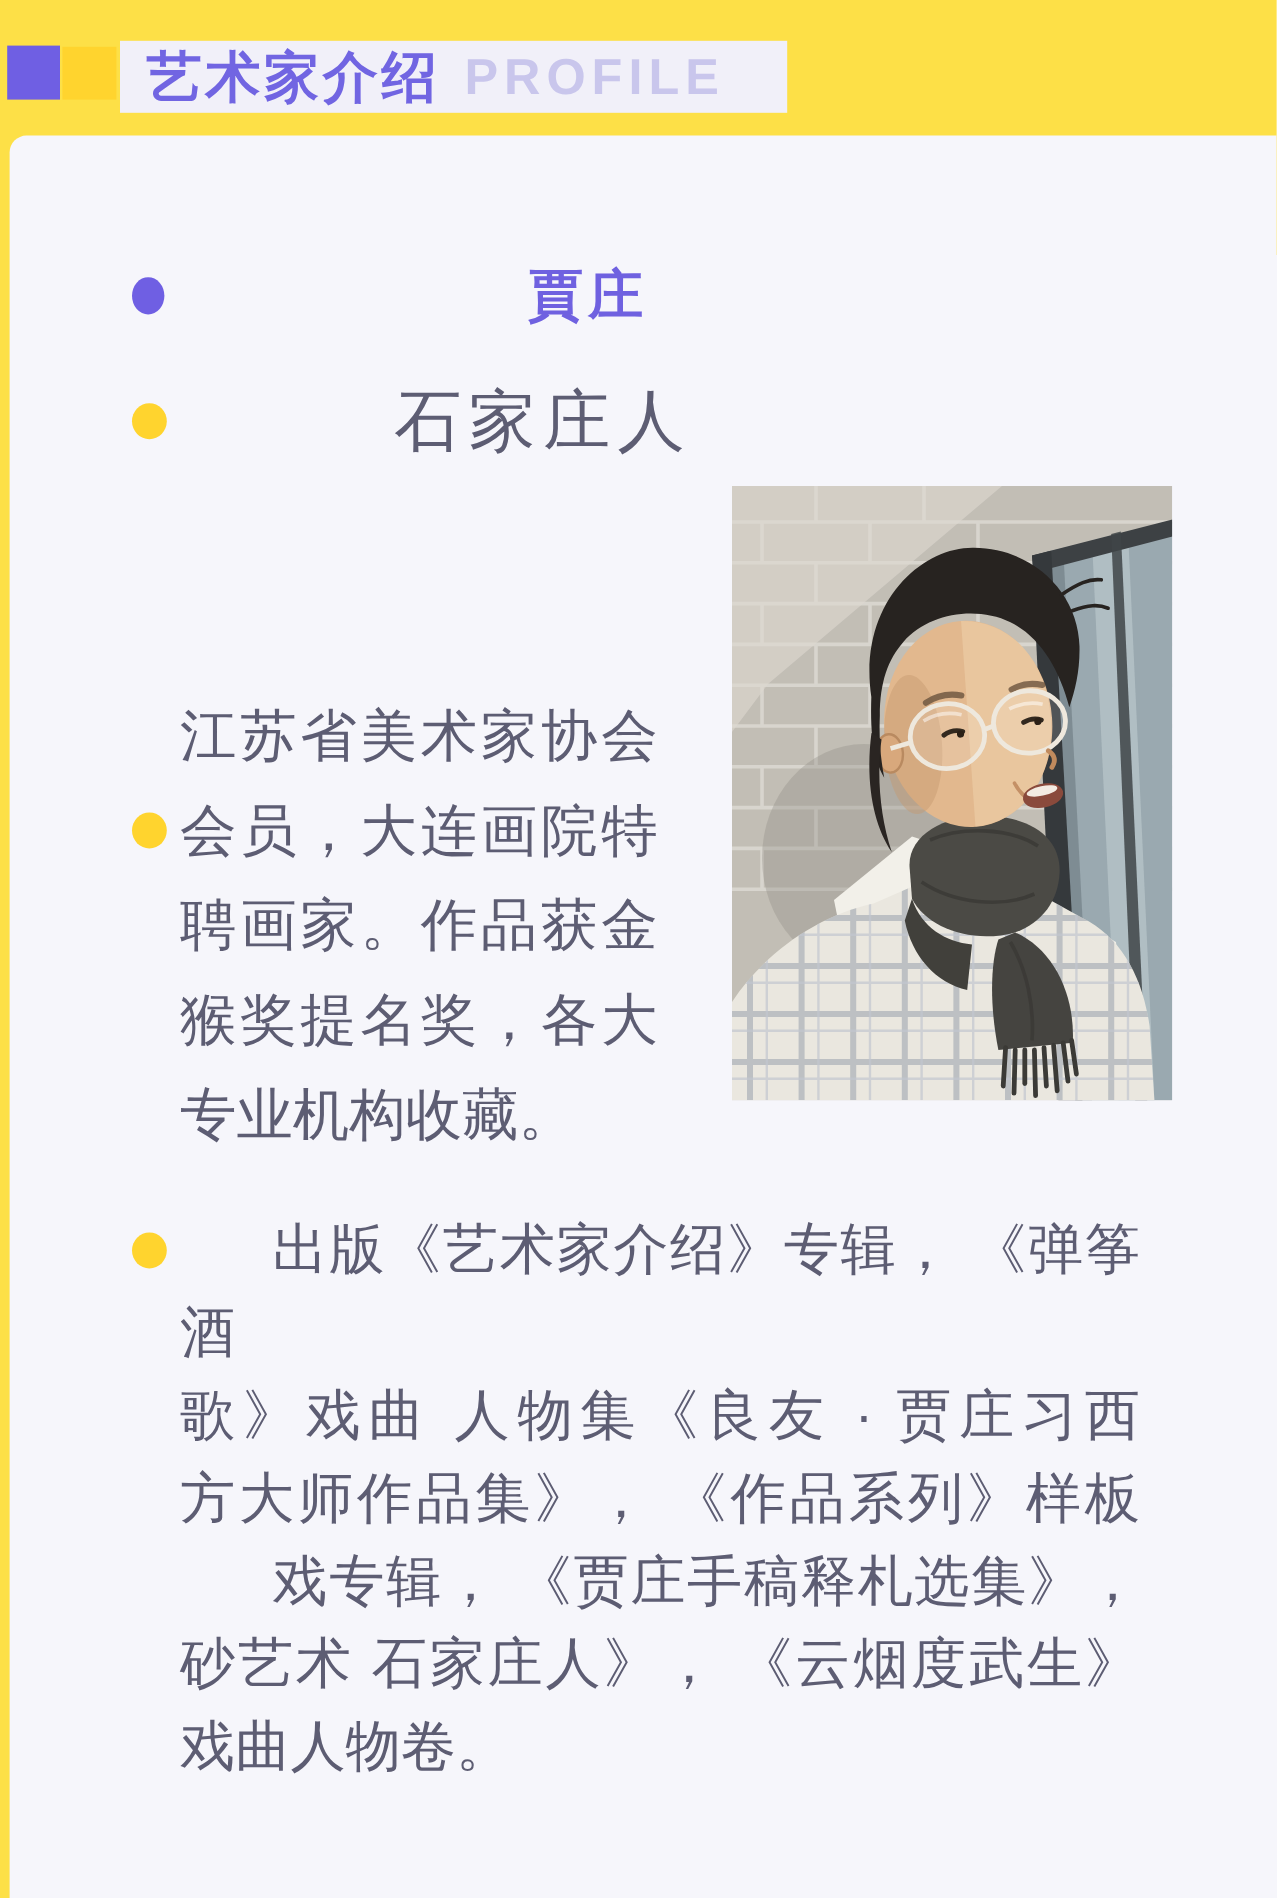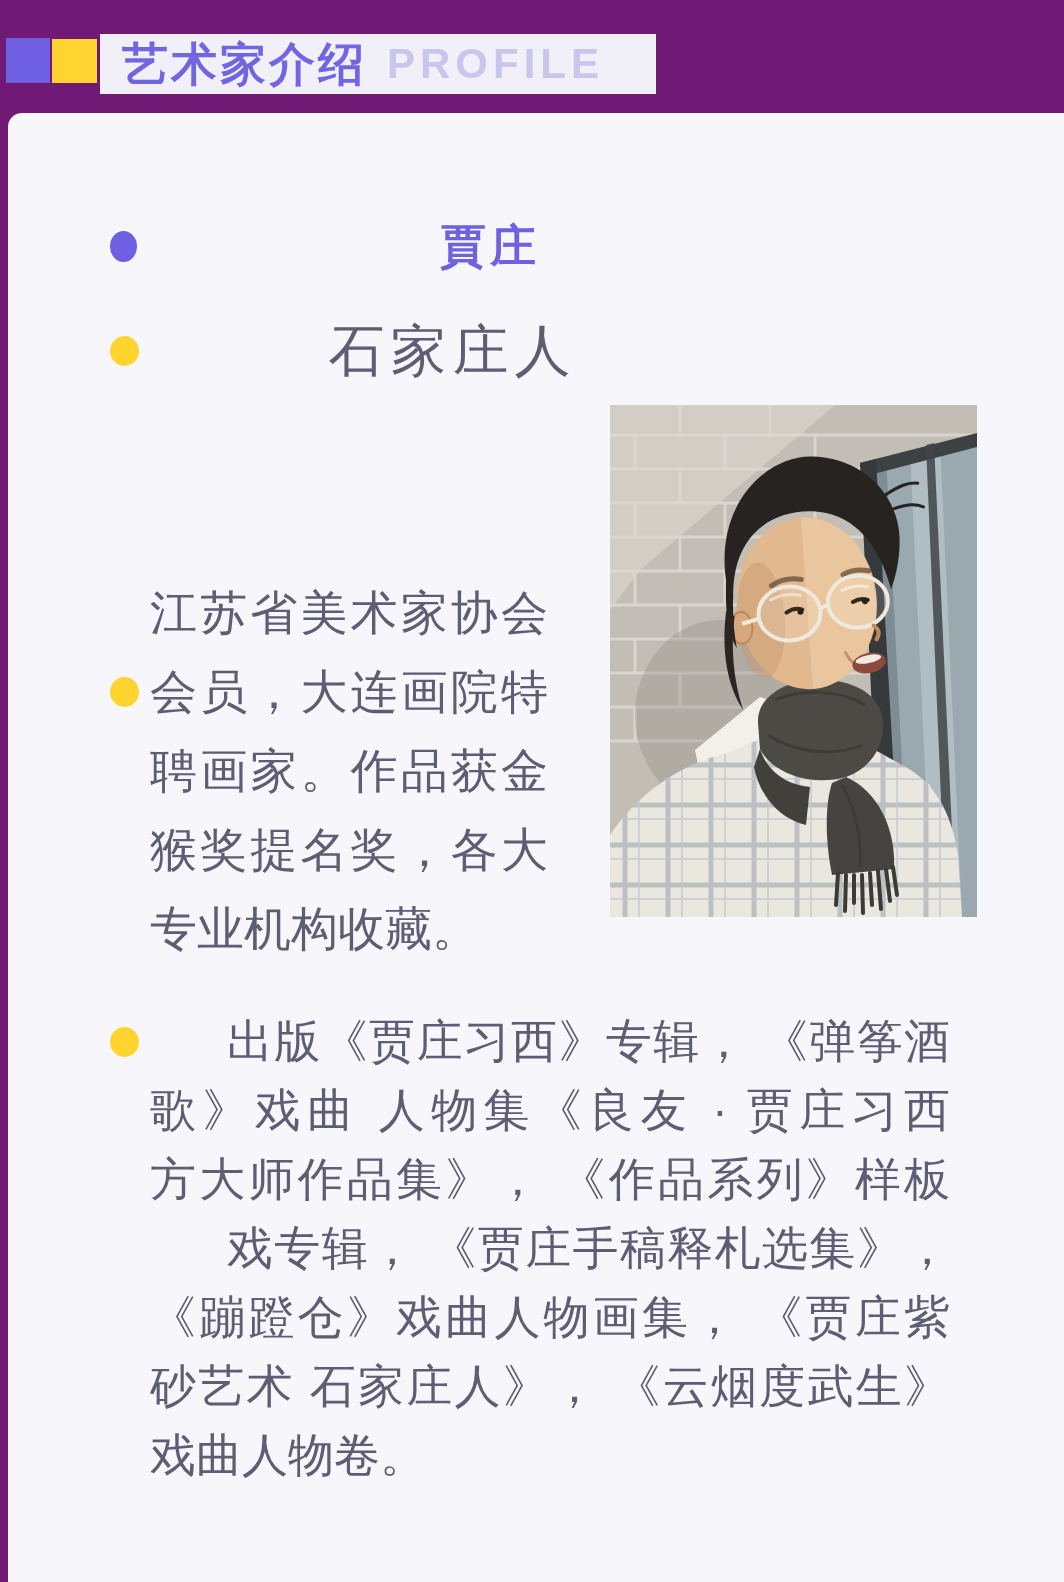--- a/index.html
+++ b/index.html
@@ -1,17 +1,17 @@
 <!DOCTYPE html>
 <html style="--accent-purple: #6F5FE3; --accent-yellow: #FFD42E; --title-purple: #7165E2; --subtitle-color: #C9C6EC; --bar-bg: #F1F0F9; --card-bg: #F6F6FB; --name-purple: #6F61E0; --text-color: #5D5D73;"><head>
 <meta charset="utf-8">
 <style>
   html,body{margin:0;padding:0;background:#ffffff;}
   body{font-family:"Liberation Sans","DejaVu Sans",sans-serif;}
-  .page{position:relative;width:1064px;height:1582px;background:#701a75;overflow:hidden;}
+  .page{position:relative;width:1064px;height:1582px;background:#fde047;overflow:hidden;}
 
   
   .sq{position:absolute;}
   .sq-purple{left:6px;top:38px;width:44px;height:45px;background:var(--accent-purple);}
   .sq-yellow{left:52px;top:39px;width:45px;height:44px;background:var(--accent-yellow);}
   .title-bar{position:absolute;left:100px;top:34px;width:556px;height:60px;background:var(--bar-bg);
              display:flex;align-items:center;padding-left:22px;box-sizing:border-box;}
   .title-cn{font-size:46px;font-weight:600;color:var(--title-purple);letter-spacing:3px;line-height:1;}
   .title-en{font-size:42px;font-weight:700;color:var(--subtitle-color);letter-spacing:5px;margin-left:20px;line-height:1;}
 
@@ -217,23 +217,22 @@
     <div class="bio1">
       <div class="ln ln-just">江苏省美术家协会</div>
       <div class="ln ln-just">会员，大连画院特</div>
       <div class="ln ln-just">聘画家。作品获金</div>
       <div class="ln ln-just">猴奖提名奖，各大</div>
       <div class="ln ln-right">专业机构收藏。</div>
     </div>
 
     <span class="bullet bullet-bio2"></span>
     <div class="bio2">
-      <div class="ln ln-just ln-indent">出版《贾庄习西》专辑， 《弹筝酒</div>
+      <div class="ln ln-just ln-indent">出版《艺术家介绍》专辑， 《弹筝酒</div>
       <div class="ln ln-just">歌》戏曲 人物集《良友 · 贾庄习西</div>
       <div class="ln ln-just">方大师作品集》， 《作品系列》样板</div>
       <div class="ln ln-just ln-indent">戏专辑， 《贾庄手稿释札选集》，</div>
-      <div class="ln ln-just">《蹦蹬仓》戏曲人物画集， 《贾庄紫</div>
       <div class="ln ln-just">砂艺术 石家庄人》， 《云烟度武生》</div>
       <div class="ln ln-right">戏曲人物卷。</div>
     </div>
 
   </div>
 </div>
 
 </body></html>

